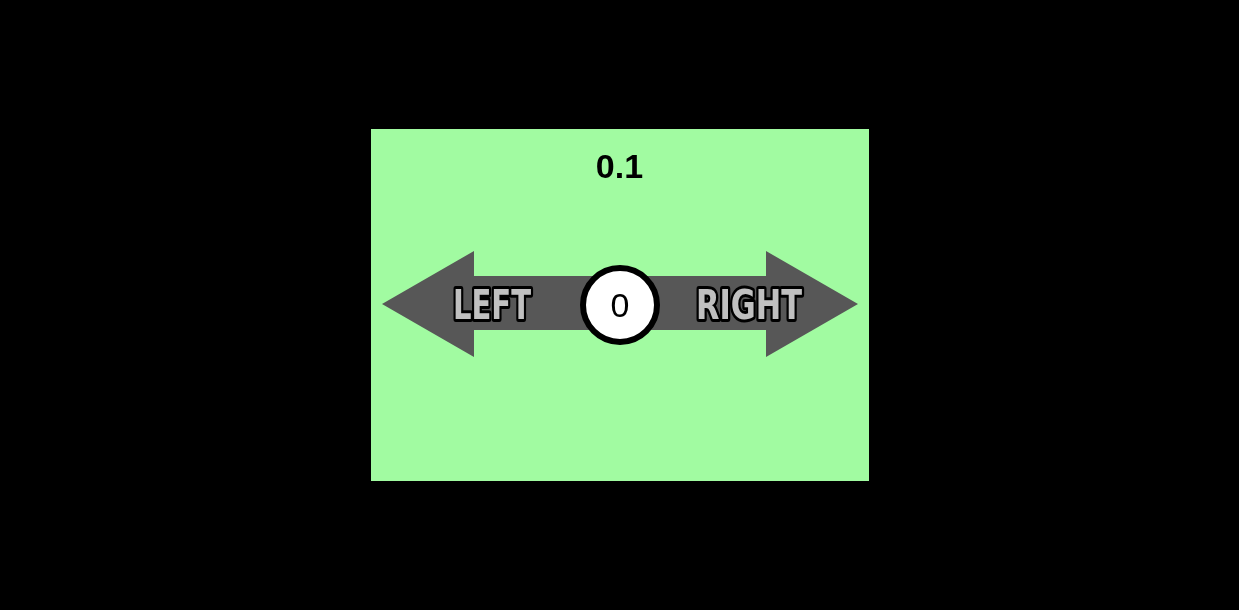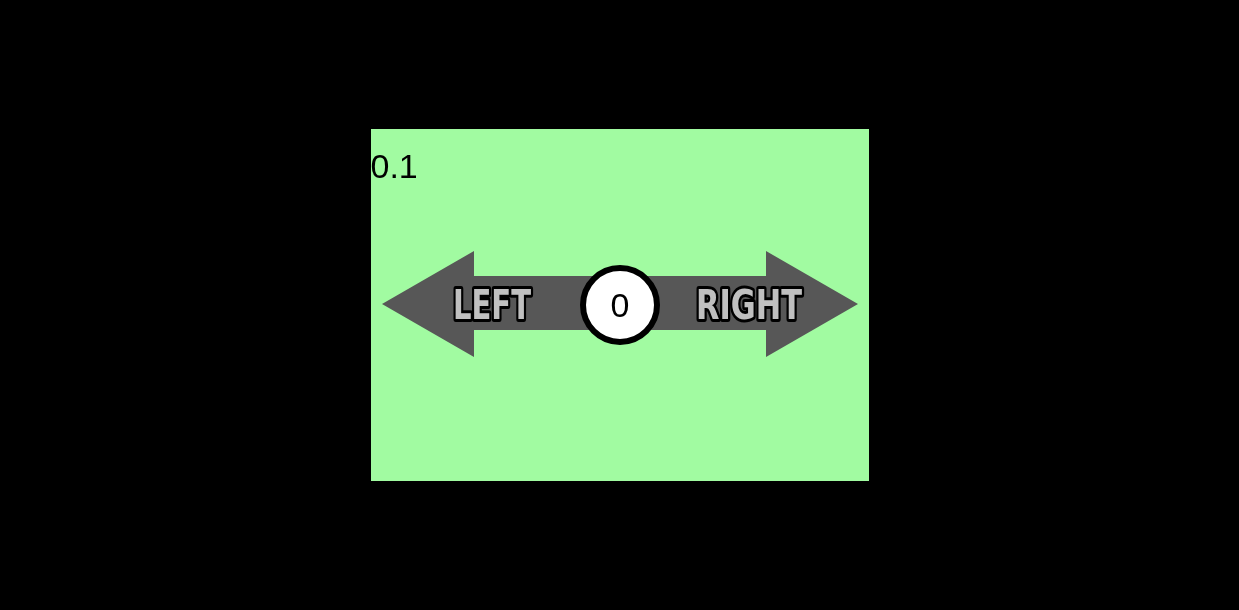--- a/index.html
+++ b/index.html
@@ -17,24 +17,26 @@
     justify-content: center;
   }
   .stage {
     position: relative;
     width: 498px;
     height: 352px;
     background: #A1FBA1;
   }
   .variable-display {
     margin-top: 20px;
+    text-align: center;
     font-size: 34px;
     line-height: 1;
     color: #000000;
     font-family: "Liberation Sans", sans-serif;
+    font-weight: bold;
   }
   .arrow-svg {
     position: absolute;
     left: 11px;
     top: 122px;
     width: 476px;
     height: 106px;
     overflow: visible;
   }
   .arrow-label {

